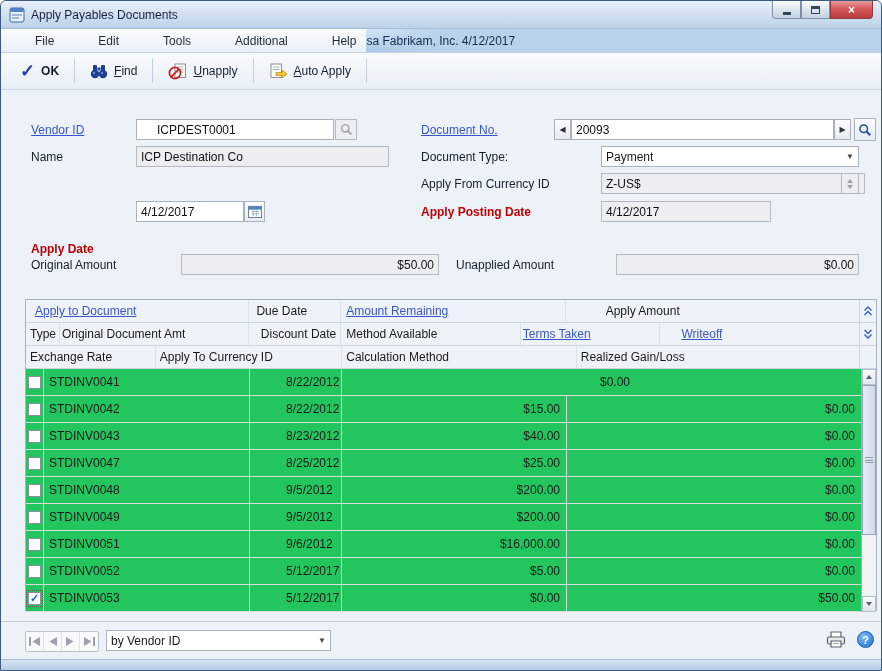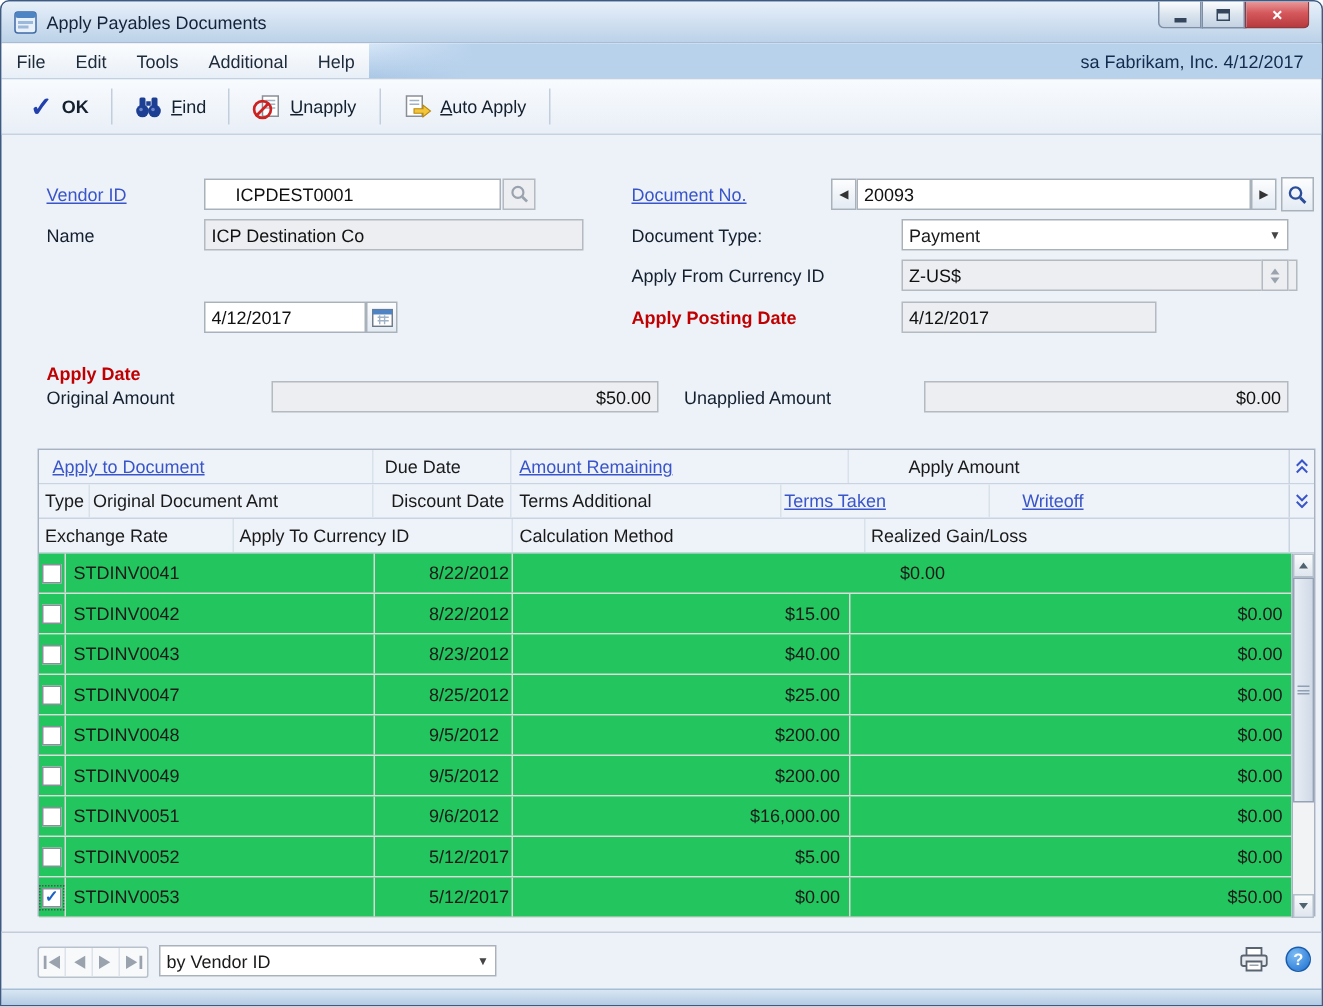--- a/index.html
+++ b/index.html
@@ -24,24 +24,24 @@
   .win-btn.close { width:43px; border-radius:0 0 4px 0;
                    background:linear-gradient(#e89a9b,#d4585c 45%,#b83a3f);
                    color:#fff; font-weight:bold; font-size:12px; border-color:#8e3b3f; }
   .glyph-min { width:8px; height:3px; background:#35465c; margin-top:7px; }
   .glyph-max { width:9px; height:8px; border:1px solid #35465c; border-top-width:3px; }
 
   
   .menubar { position:absolute; left:0; top:28px; width:880px; height:24px;
              background:linear-gradient(#fbfdfe,#e9eff7); border-bottom:1px solid #c2d0e0;
              display:flex; align-items:stretch; }
-  .menu-item { display:flex; align-items:center; padding:0 10px; color:#1c2a3a; }
+  .menu-item { display:flex; align-items:center; padding:0 10px; color:#1c2a3a;margin-left:24px; }
   .menubar-right { flex:1; background:linear-gradient(to right, rgba(185,210,236,0), #b9d2ec 70px),
                    linear-gradient(#d6e6f7,#aac7e6); display:flex; align-items:center;
-                   justify-content:flex-end; padding-right:12px; color:#122c4d; }
+                   padding-right:12px; color:#122c4d; }
 
   
   .toolbar { position:absolute; left:0; top:52px; width:880px; height:37px;
              background:linear-gradient(#f8fbfe,#e9eff7); border-bottom:1px solid #c6d2e0;
              display:flex; align-items:center; padding:0 10px; }
   .tb-btn { display:flex; align-items:center; gap:6px; padding:4px 9px; border-radius:2px; }
   .tb-label { color:#14202e; }
   .tb-label.bold { font-weight:bold; }
   .accel::first-letter { text-decoration:underline; }
   .tb-sep { width:1px; height:24px; background:#c2cedb; margin:0 6px; }
@@ -291,21 +291,21 @@
       <div class="hc" style="width:34px; padding-left:4px;">
           <span>Type</span>
         </div>
       <div class="hc" style="width:190px; padding-left:2px;">
           <span>Original Document Amt</span>
         </div>
       <div class="hc right" style="width:92px; padding-right:4px;">
           <span>Discount Date</span>
         </div>
       <div class="hc" style="width:180px; padding-left:5px;">
-          <span>Terms Additional</span>
+          <span>Method Available</span>
         </div>
       <div class="hc" style="width:140px; padding-left:2px;">
           <span class="link">Terms Taken</span>
         </div>
       <div class="hc no-r" style="width:199px; padding-left:21px;">
           <span class="link">Writeoff</span>
         </div>
       <div class="chev-cell">
         <svg width="10" height="10" viewBox="0 0 10 10">
           <path d="M1.5 1 L5 4.5 L8.5 1 M1.5 5.5 L5 9 L8.5 5.5" fill="none" stroke="#3a55c9" stroke-width="1.3"></path>

